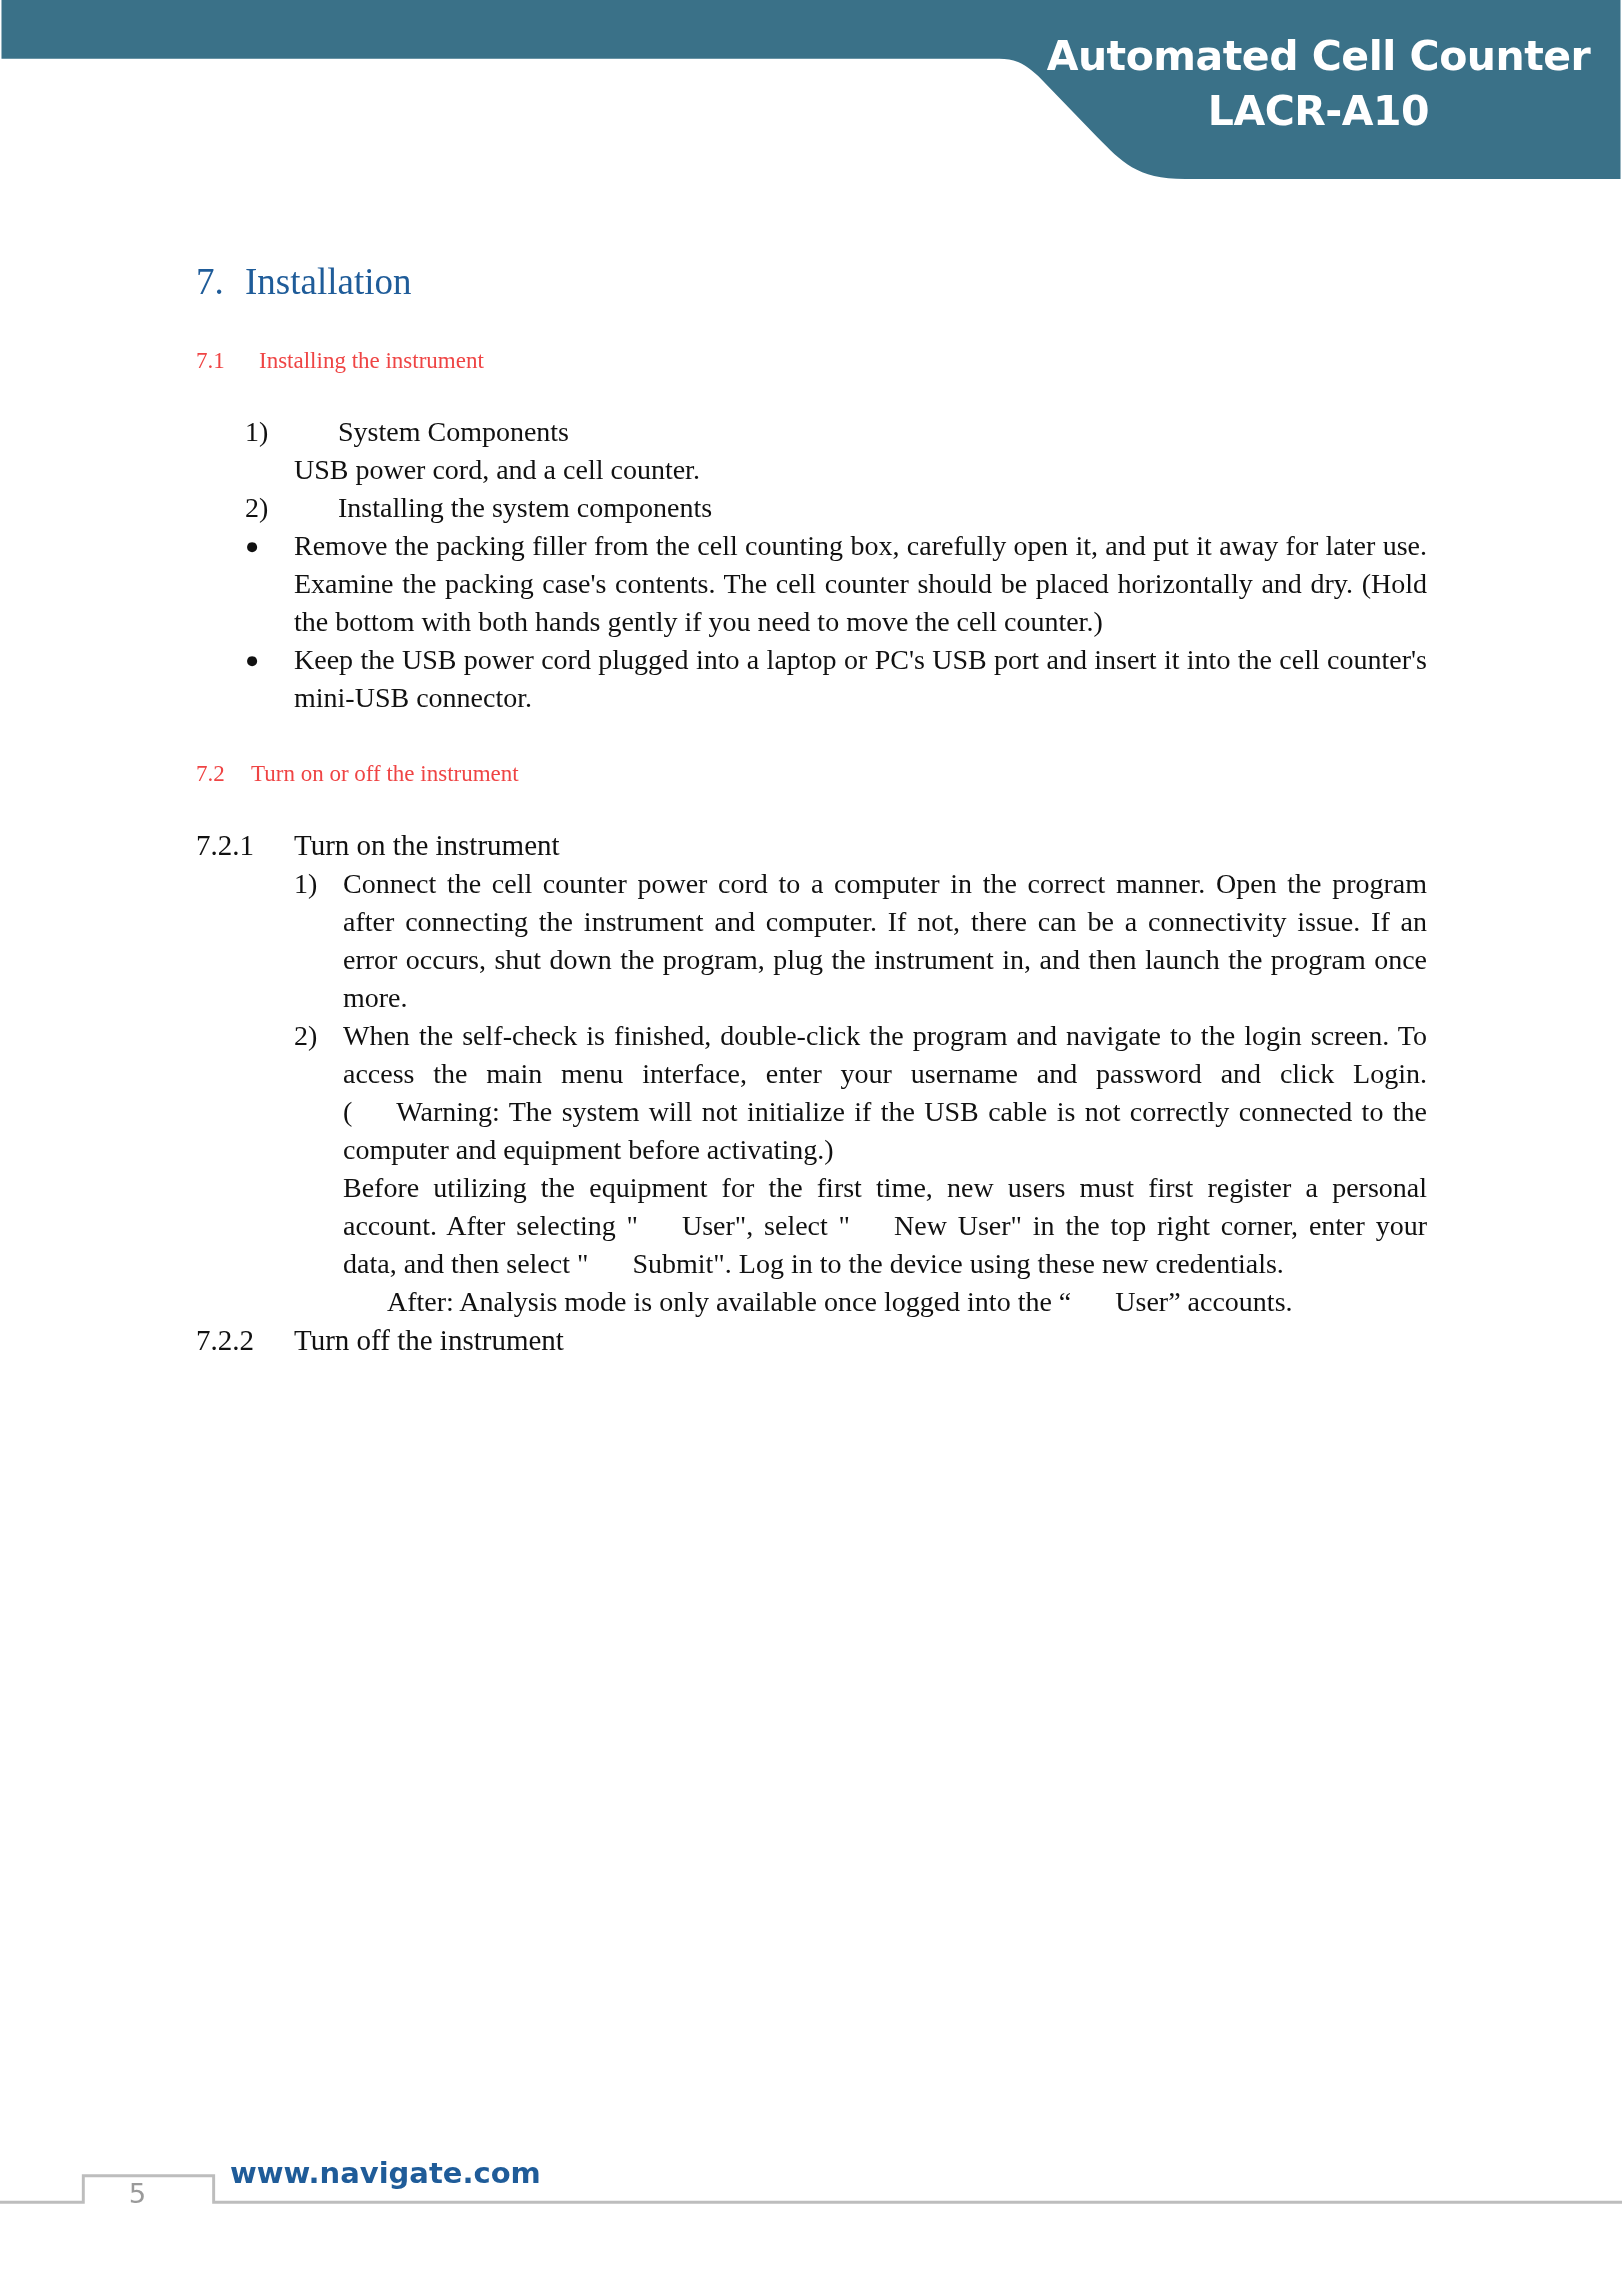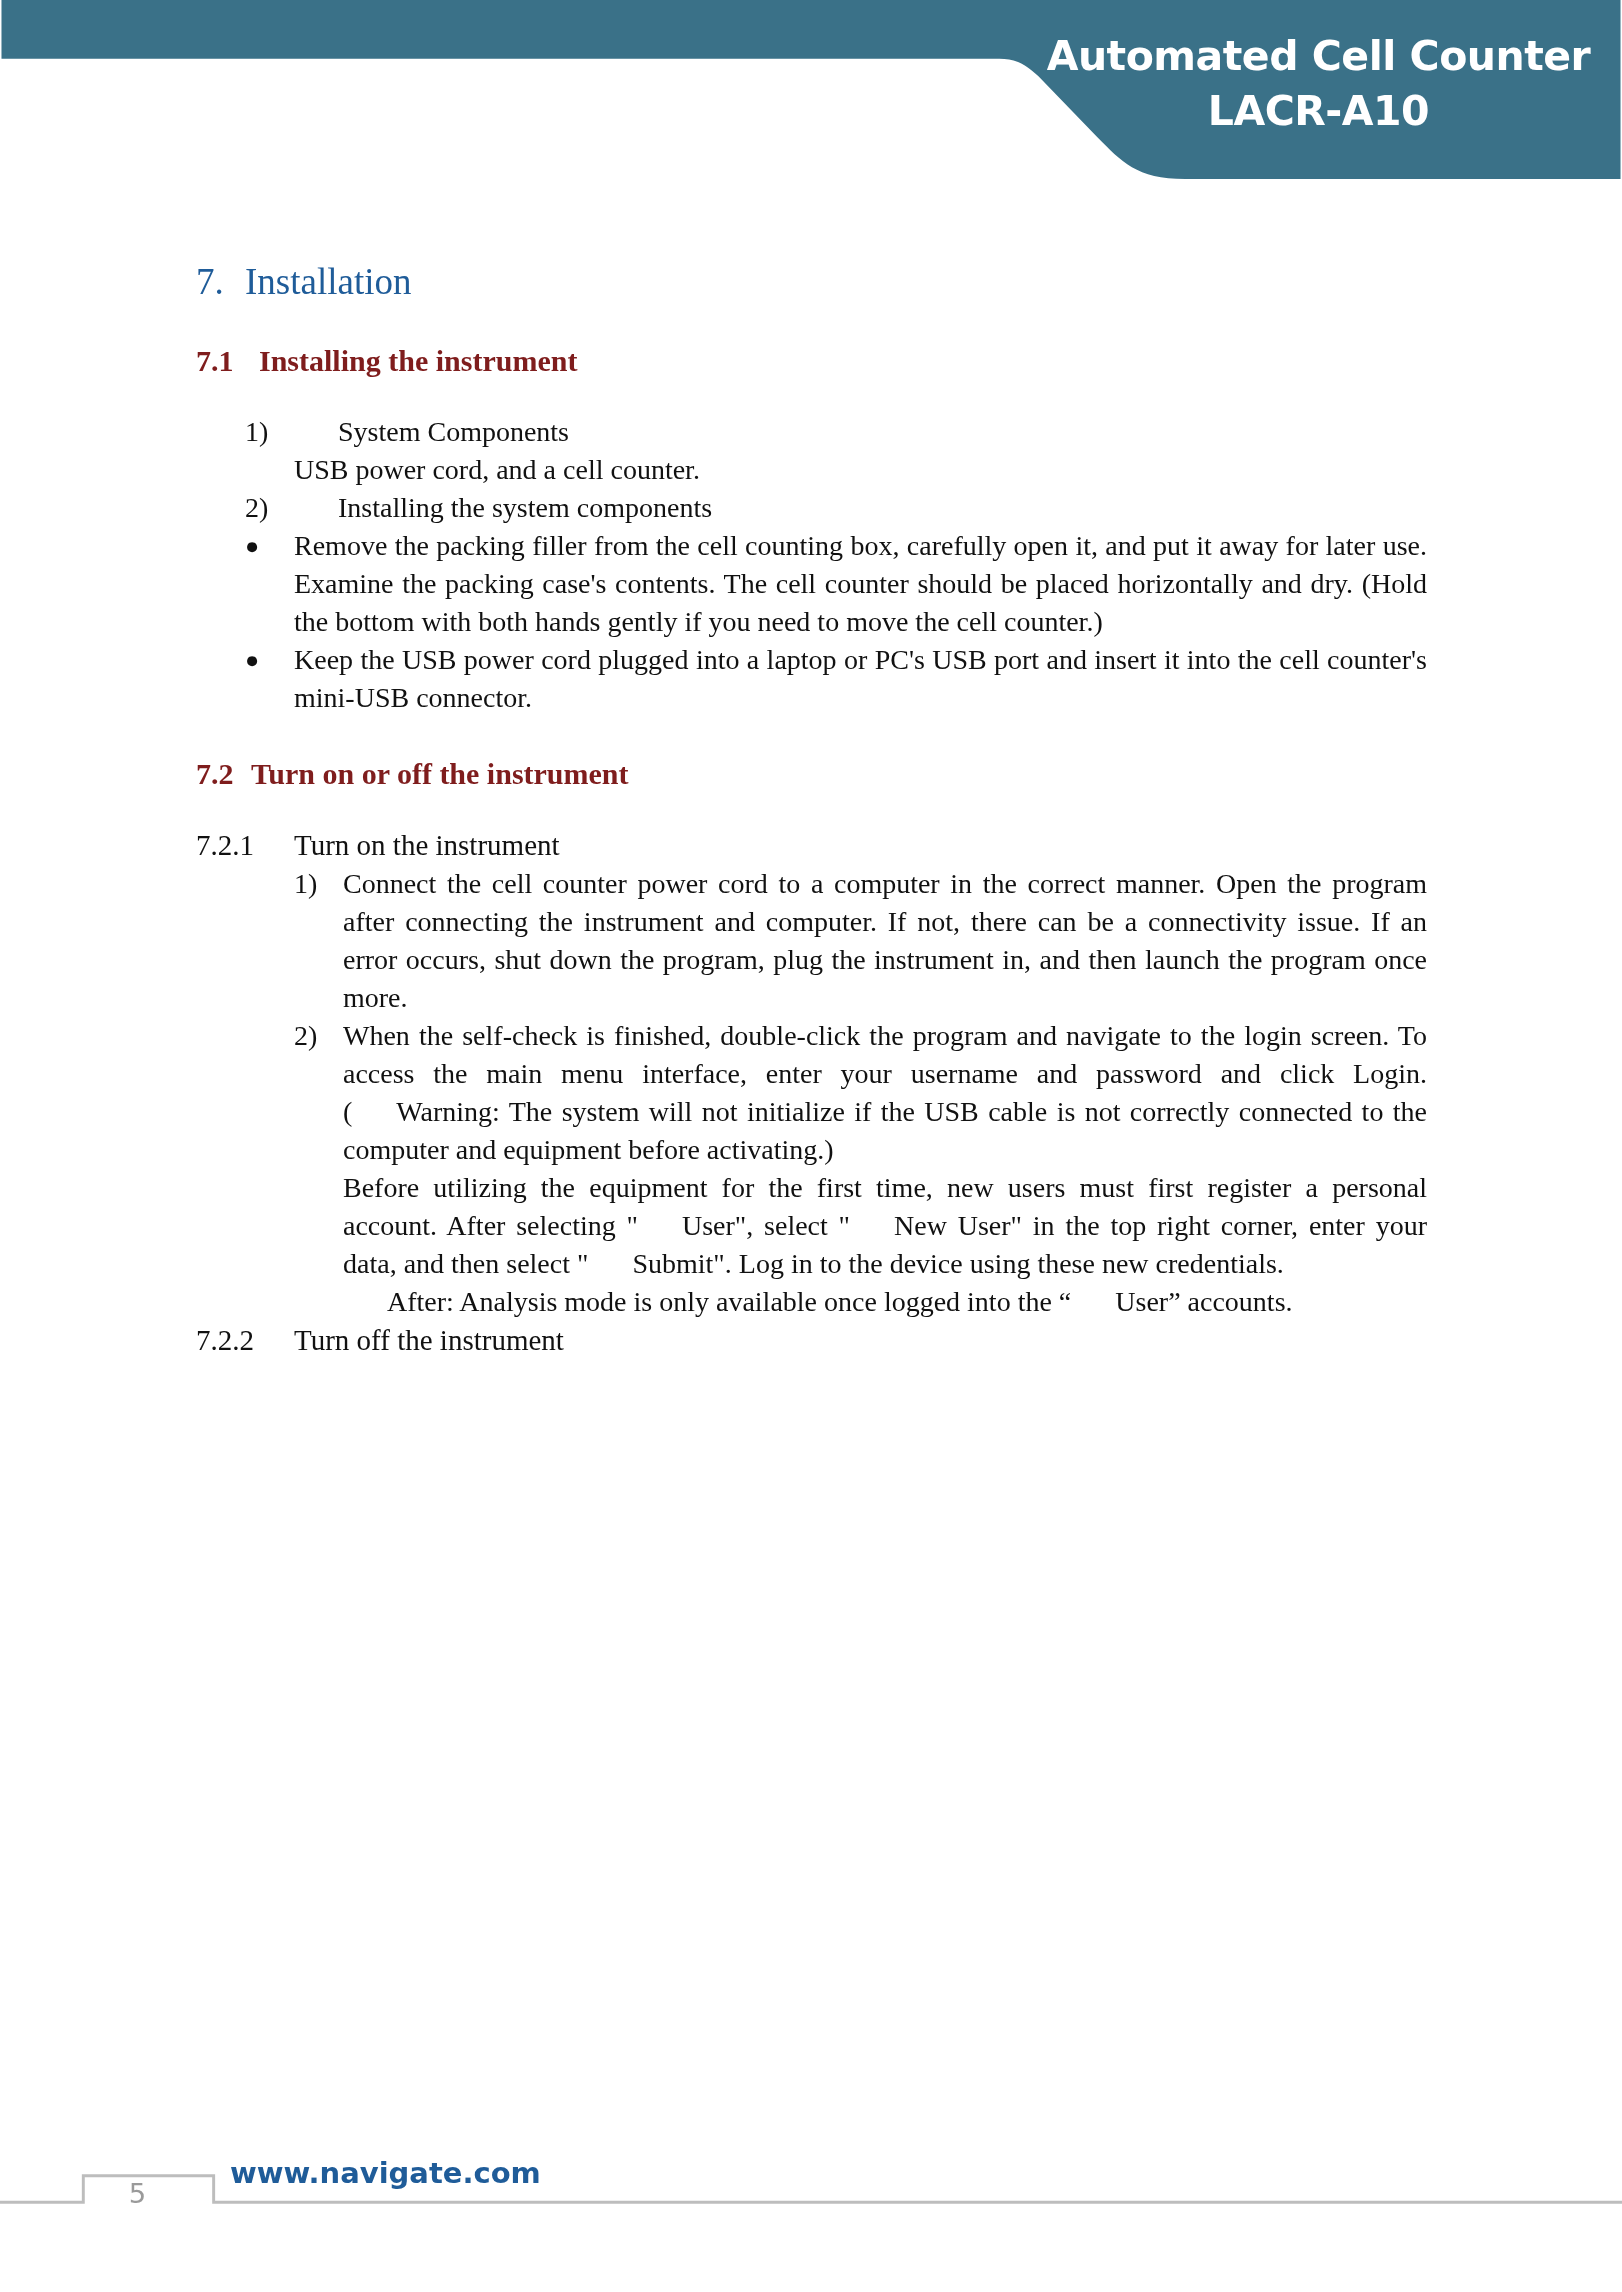--- a/index.html
+++ b/index.html
@@ -10,21 +10,21 @@
     }
     .header-band { position: absolute; left: 0; top: 0; width: 1622px; height: 180px; }
     .header-title {
       position: absolute; right: 29px; top: 29px; width: 549px; text-align: center;
       font-family: "DejaVu Sans", "Liberation Sans", sans-serif;
       color: #ffffff; font-size: 41px; line-height: 55px; font-weight: bold; letter-spacing: -0.5px;
     }
     .content { position: absolute; left: 196px; top: 257px; width: 1231px; }
     .h1 { color: #1f5c99; font-weight: normal; font-size: 37px; line-height: 49px; margin: 0 0 35px 0; }
     .h1 .num { display: inline-block; width: 49px; }
-    .h2 { color: #7f1d1d; font-weight: bold; font-size: 30px; line-height: 39px; margin: 0 0 33px 0; }
+    .h2 { color: #ef4444; font-weight: normal; font-size: 23px; line-height: 39px; margin: 0 0 33px 0; }
     .h2 .num { display: inline-block; width: 63px; }
     .h2.tight .num { width: 55px; }
     .p { font-size: 28px; line-height: 38px; text-align: justify; }
     .row { display: flex; }
     .marker { flex: 0 0 auto; }
     .txt { flex: 1 1 auto; text-align: justify; }
     .l1 { padding-left: 49px; }
     .l1 .marker { width: 49px; }
     .bul .marker { width: 49px; font-size: 23.5px; }
     .h3 { font-weight: normal; font-size: 29px; line-height: 39px; display: flex; }

